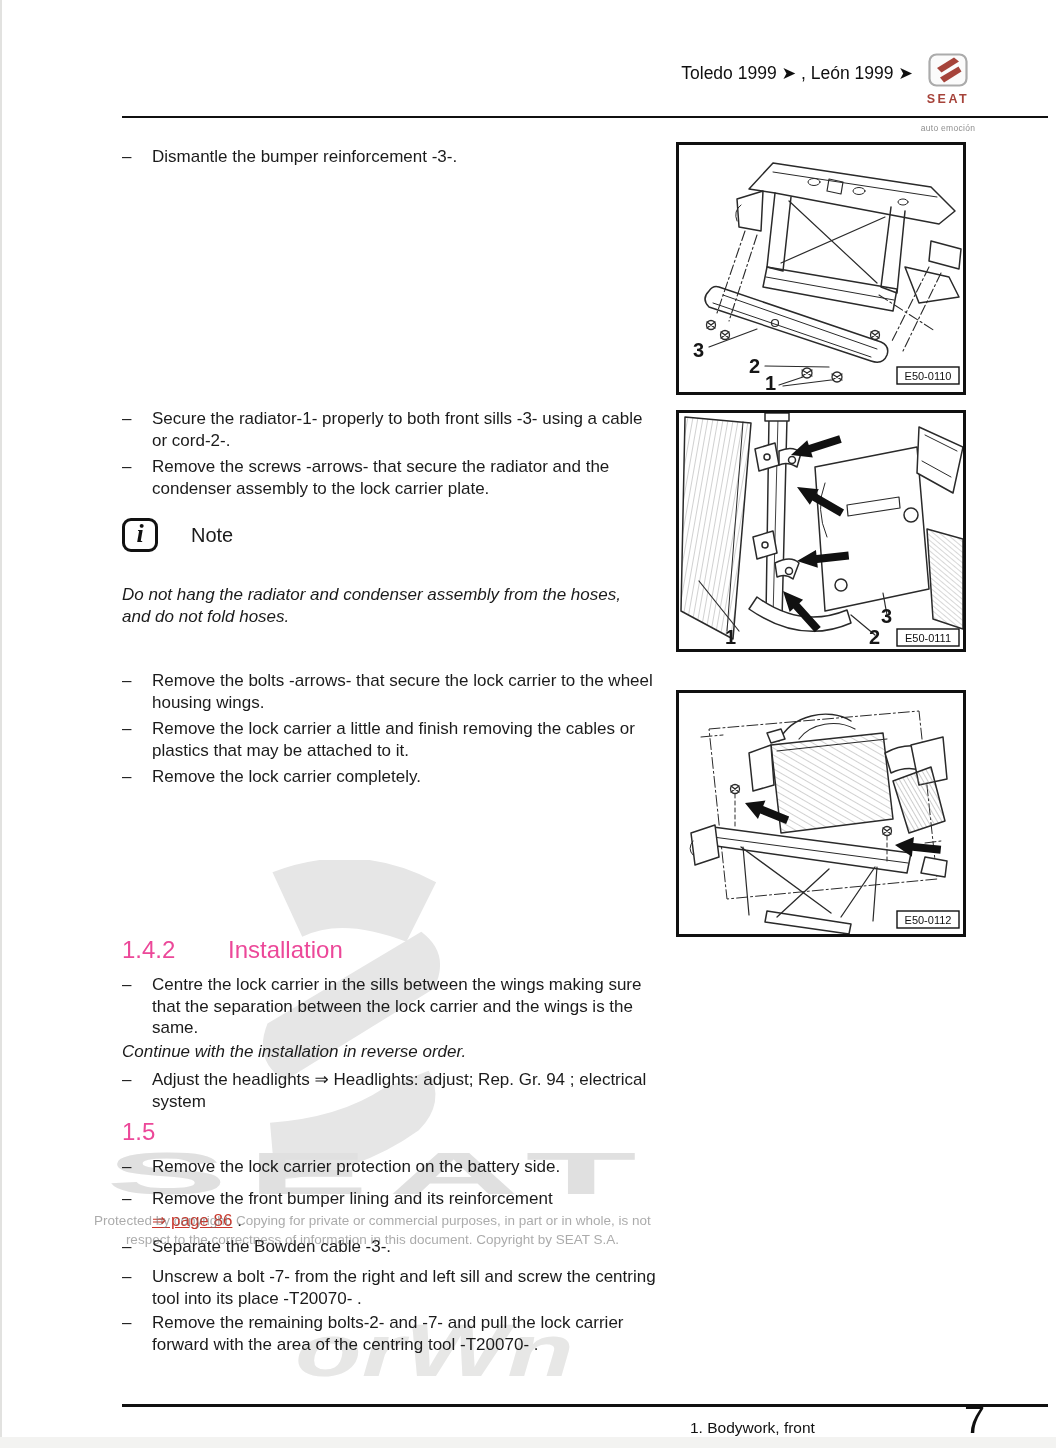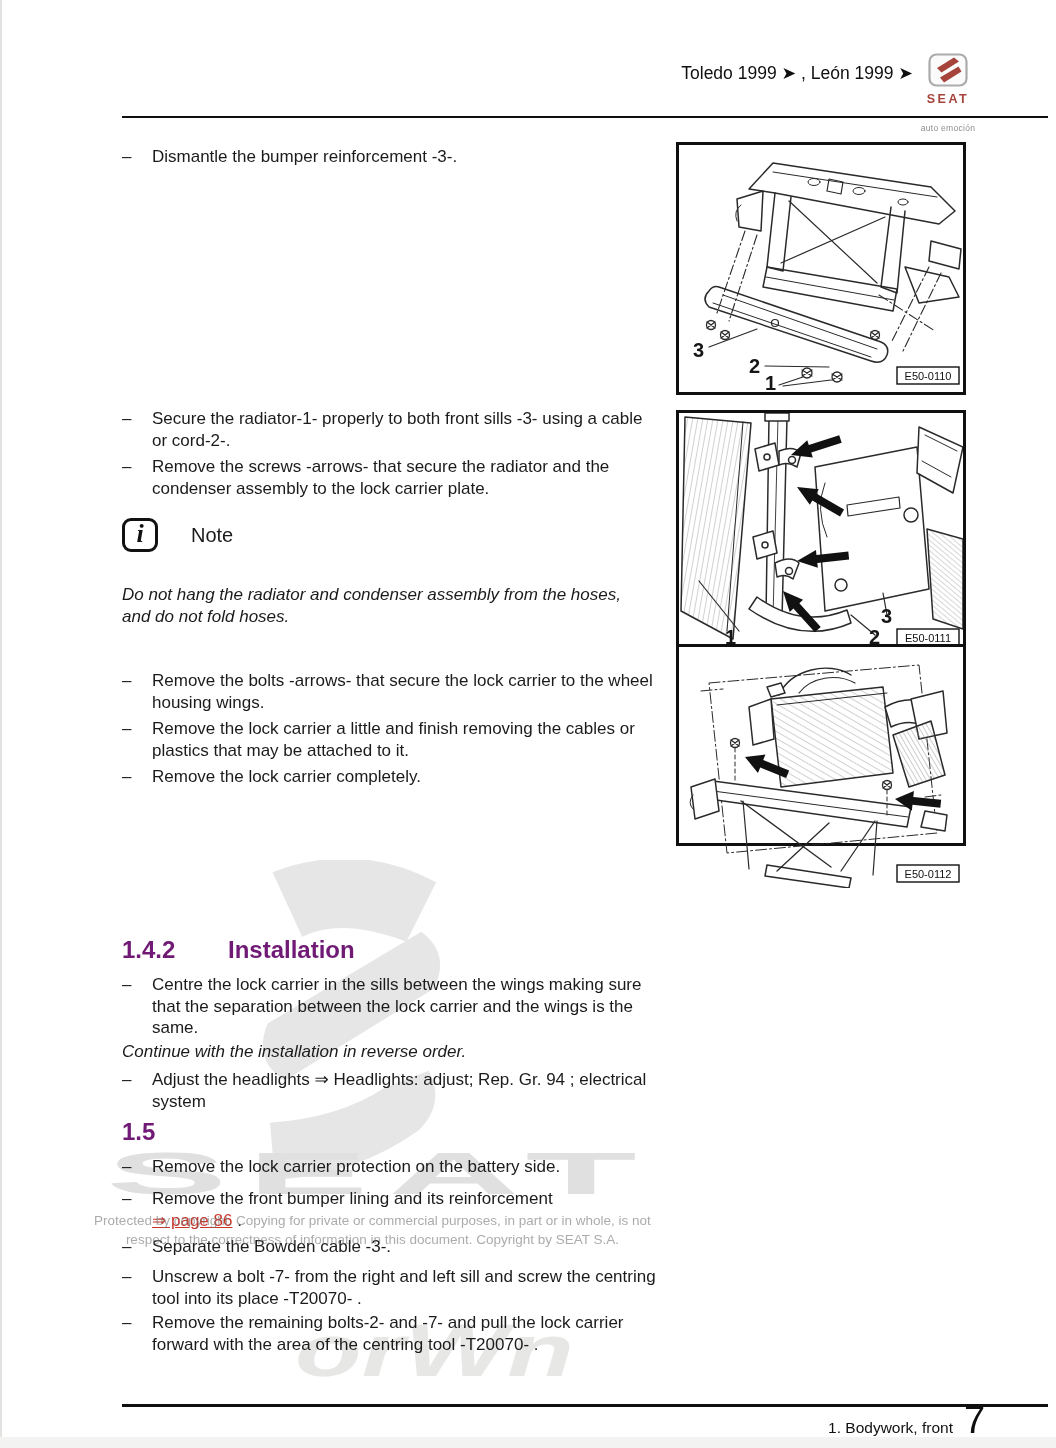--- a/index.html
+++ b/index.html
@@ -14,40 +14,40 @@
   .rule{background:#101010;}
   .hdr-rule{top:116px;left:122px;width:926px;height:2px;}
   .logo-block{top:53px;left:916px;width:64px;text-align:center;}
   .logo-brand{font-size:12.5px;font-weight:bold;letter-spacing:2.5px;color:#a6433a;margin-top:1px;}
   .logo-tagline{font-size:8.5px;color:#8f8f8f;margin-top:17px;letter-spacing:.3px;white-space:nowrap;}
   
   .bullet{display:flex;left:122px;width:540px;font-size:17px;line-height:21.5px;}
   .bullet .dash{width:30px;flex:none;}
   .bullet .txt{width:505px;}
   .para{left:122px;width:535px;font-size:17px;line-height:21.5px;font-style:italic;}
-  .h2{left:122px;display:flex;font-size:24px;font-weight:bold;color:#701a75;}
+  .h2{left:122px;display:flex;font-size:24px;font-weight:normal;color:#ec4899;}
   .h2 .num{width:106px;flex:none;}
   .note-head{left:122px;display:flex;align-items:center;}
   .note-icon{width:36px;height:34px;border:3px solid #111;border-radius:9px;display:flex;
              align-items:center;justify-content:center;
              font-family:"Liberation Serif",serif;font-style:italic;font-weight:bold;
              font-size:26px;line-height:1;padding-bottom:2px;box-sizing:border-box;color:#111;}
   .note-label{font-weight:normal;font-size:20px;margin-left:33px;}
   .note-text{left:122px;width:505px;font-style:italic;font-size:17px;line-height:21.5px;}
   .ref-link{color:#c8352a;text-decoration:underline;cursor:pointer;}
   
   .figure{left:676px;width:290px;border:3px solid #101010;background:#fff;box-sizing:border-box;}
   .figure svg{display:block;}
   
   .wm-word{font-weight:bold;color:#e0e0e0;transform-origin:top left;white-space:nowrap;}
   .wm-copyright{top:1212px;left:60px;width:625px;text-align:center;font-size:13.5px;
                 line-height:18.8px;color:rgba(120,120,120,.62);pointer-events:none;}
   
   .ftr-rule{top:1404px;left:122px;width:926px;height:2.5px;}
-  .ftr-chapter{top:1419px;left:690px;width:263px;text-align:right;font-size:15.5px;color:#111;}
+  .ftr-chapter{top:1419px;left:690px;width:263px;font-size:15.5px;color:#111;}
   .ftr-page{top:1399px;left:964px;font-size:38px;color:#0f0f0f;}
 </style>
 </head>
 <body>
 
 <svg class="abs" style="left:208px;top:860px;width:248px;height:332px;" viewBox="0 0 100 132">
   <g fill="#e6e6e6">
     <path d="M26,4 Q60,-9 92,8 L80,32 Q54,22 38,30 Z"></path>
     <path d="M86,28 Q98,37 91,51 L31,88 Q18,80 24,65 Z"></path>
     <path d="M89,84 Q96,97 85,108 Q60,126 27,128 L25,105 Q53,103 71,91 Z"></path>
@@ -255,21 +255,21 @@
     <g font-family="Liberation Sans, sans-serif" font-size="20" font-weight="bold" fill="#161616">
       <text x="46" y="231">1</text>
       <text x="190" y="231">2</text>
       <text x="202" y="210">3</text>
     </g>
     <rect x="218" y="216" width="62" height="17" fill="#fff" stroke="#111" stroke-width="1.4"></rect>
     <text x="249" y="228.5" text-anchor="middle" font-family="Liberation Sans, sans-serif" font-size="11" fill="#111">E50-0111</text>
   </svg>
 </div>
 
-<div class="abs figure" style="top:644px;height:202px">
+<div class="abs figure" style="top:690px;height:247px">
   <svg width="284" height="241" viewBox="0 0 284 241">
     <defs>
       <pattern id="f3a" width="6" height="6" patternUnits="userSpaceOnUse" patternTransform="rotate(30)">
         <path d="M0,0 H6" stroke="#9a9a9a" stroke-width="0.9"></path>
       </pattern>
       <pattern id="f3b" width="4" height="4" patternUnits="userSpaceOnUse" patternTransform="rotate(60)">
         <path d="M0,0 H4" stroke="#8d8d8d" stroke-width="0.9"></path>
       </pattern>
     </defs>
     <g stroke="#2a2a2a" stroke-width="1.5" fill="none" stroke-linejoin="round" stroke-linecap="round">

